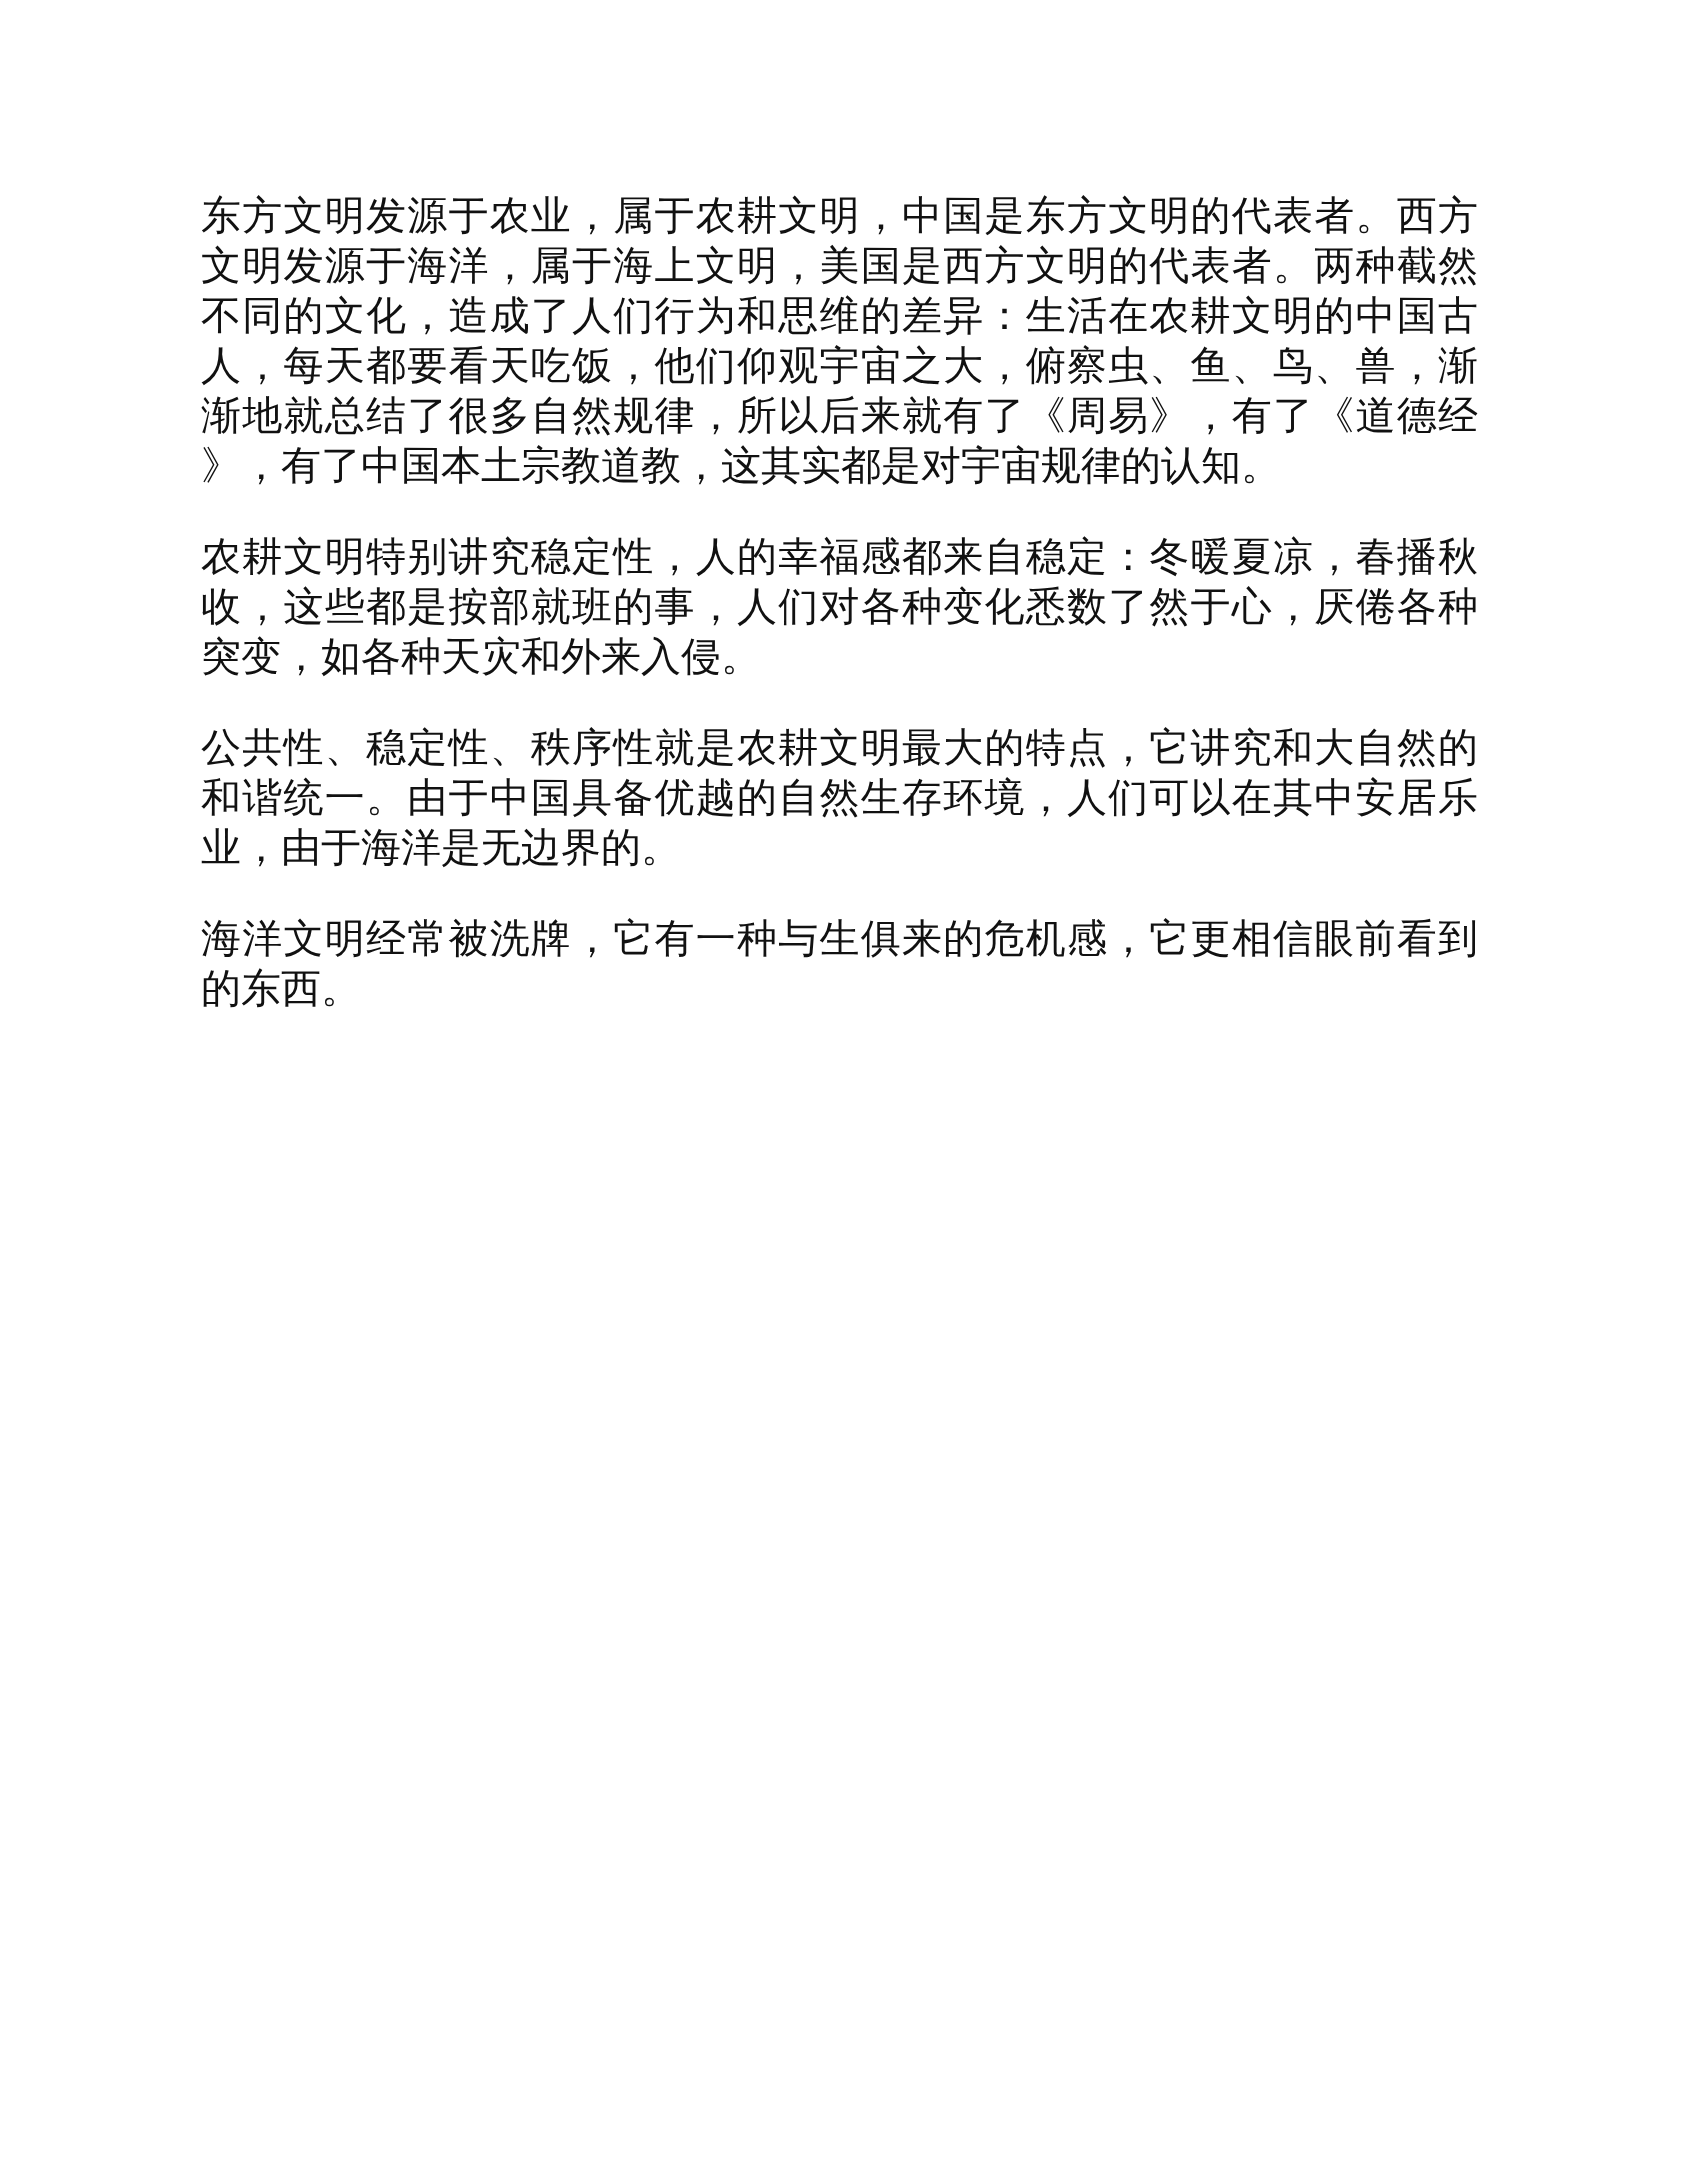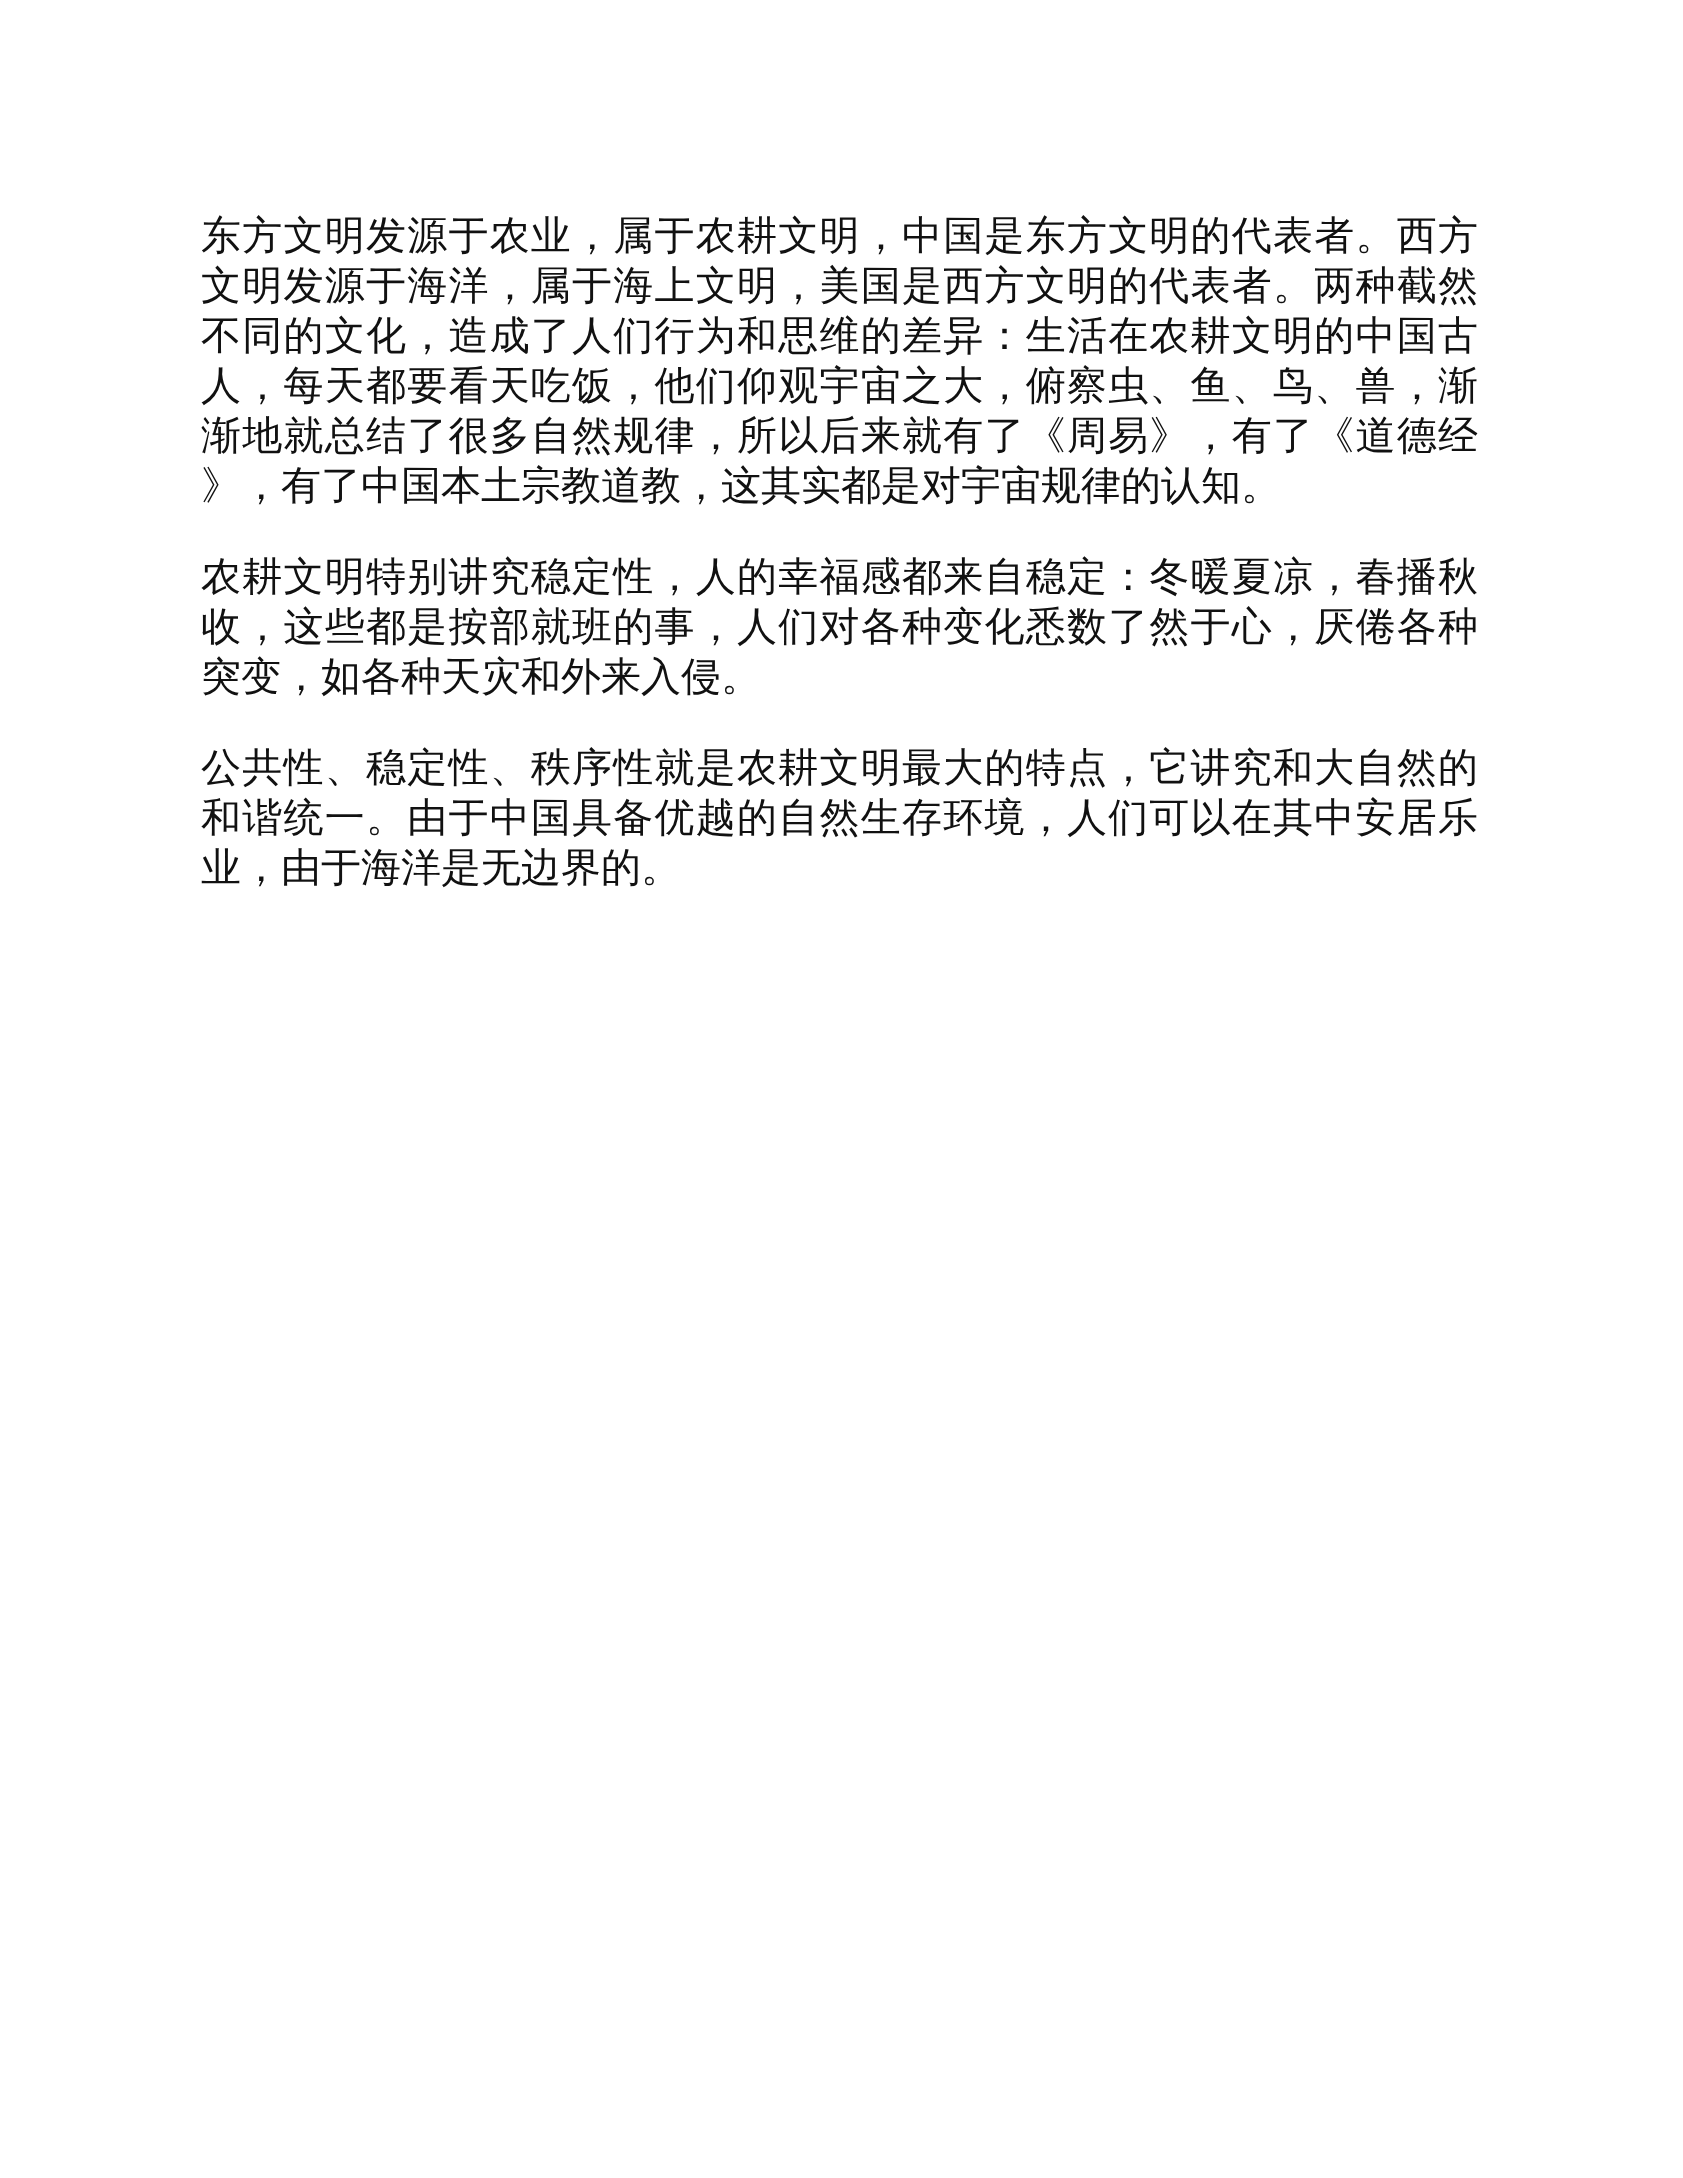--- a/index.html
+++ b/index.html
@@ -9,21 +9,21 @@
   }
   body {
     width: 1683px;
     height: 2178px;
     position: relative;
     overflow: hidden;
   }
   .page {
     position: absolute;
     left: 201px;
-    top: 210px;
+    top: 190px;
     width: 1277px;
     font-family: "DejaVu Serif", "Liberation Serif", serif;
     font-size: 40px;
     line-height: 50px;
     color: #111111;
     text-align: justify;
   }
   .para {
     margin: 0 0 41px 0;
     padding: 0;
@@ -31,14 +31,15 @@
     line-break: anywhere;
   }
 </style>
 </head>
 <body>
 
 <div class="page">
   <p class="para">东方文明发源于农业，属于农耕文明，中国是东方文明的代表者。西方文明发源于海洋，属于海上文明，美国是西方文明的代表者。两种截然不同的文化，造成了人们行为和思维的差异：生活在农耕文明的中国古人，每天都要看天吃饭，他们仰观宇宙之大，俯察虫、鱼、鸟、兽，渐渐地就总结了很多自然规律，所以后来就有了《周易》，有了《道德经》，有了中国本土宗教道教，这其实都是对宇宙规律的认知。</p>
   <p class="para">农耕文明特别讲究稳定性，人的幸福感都来自稳定：冬暖夏凉，春播秋收，这些都是按部就班的事，人们对各种变化悉数了然于心，厌倦各种突变，如各种天灾和外来入侵。</p>
   <p class="para">公共性、稳定性、秩序性就是农耕文明最大的特点，它讲究和大自然的和谐统一。由于中国具备优越的自然生存环境，人们可以在其中安居乐业，由于海洋是无边界的。</p>
+  <p class="para">海洋文明经常被洗牌，它有一种与生俱来的危机感，它更相信眼前看到的东西。</p>
 </div>
 
 
 </body></html>

